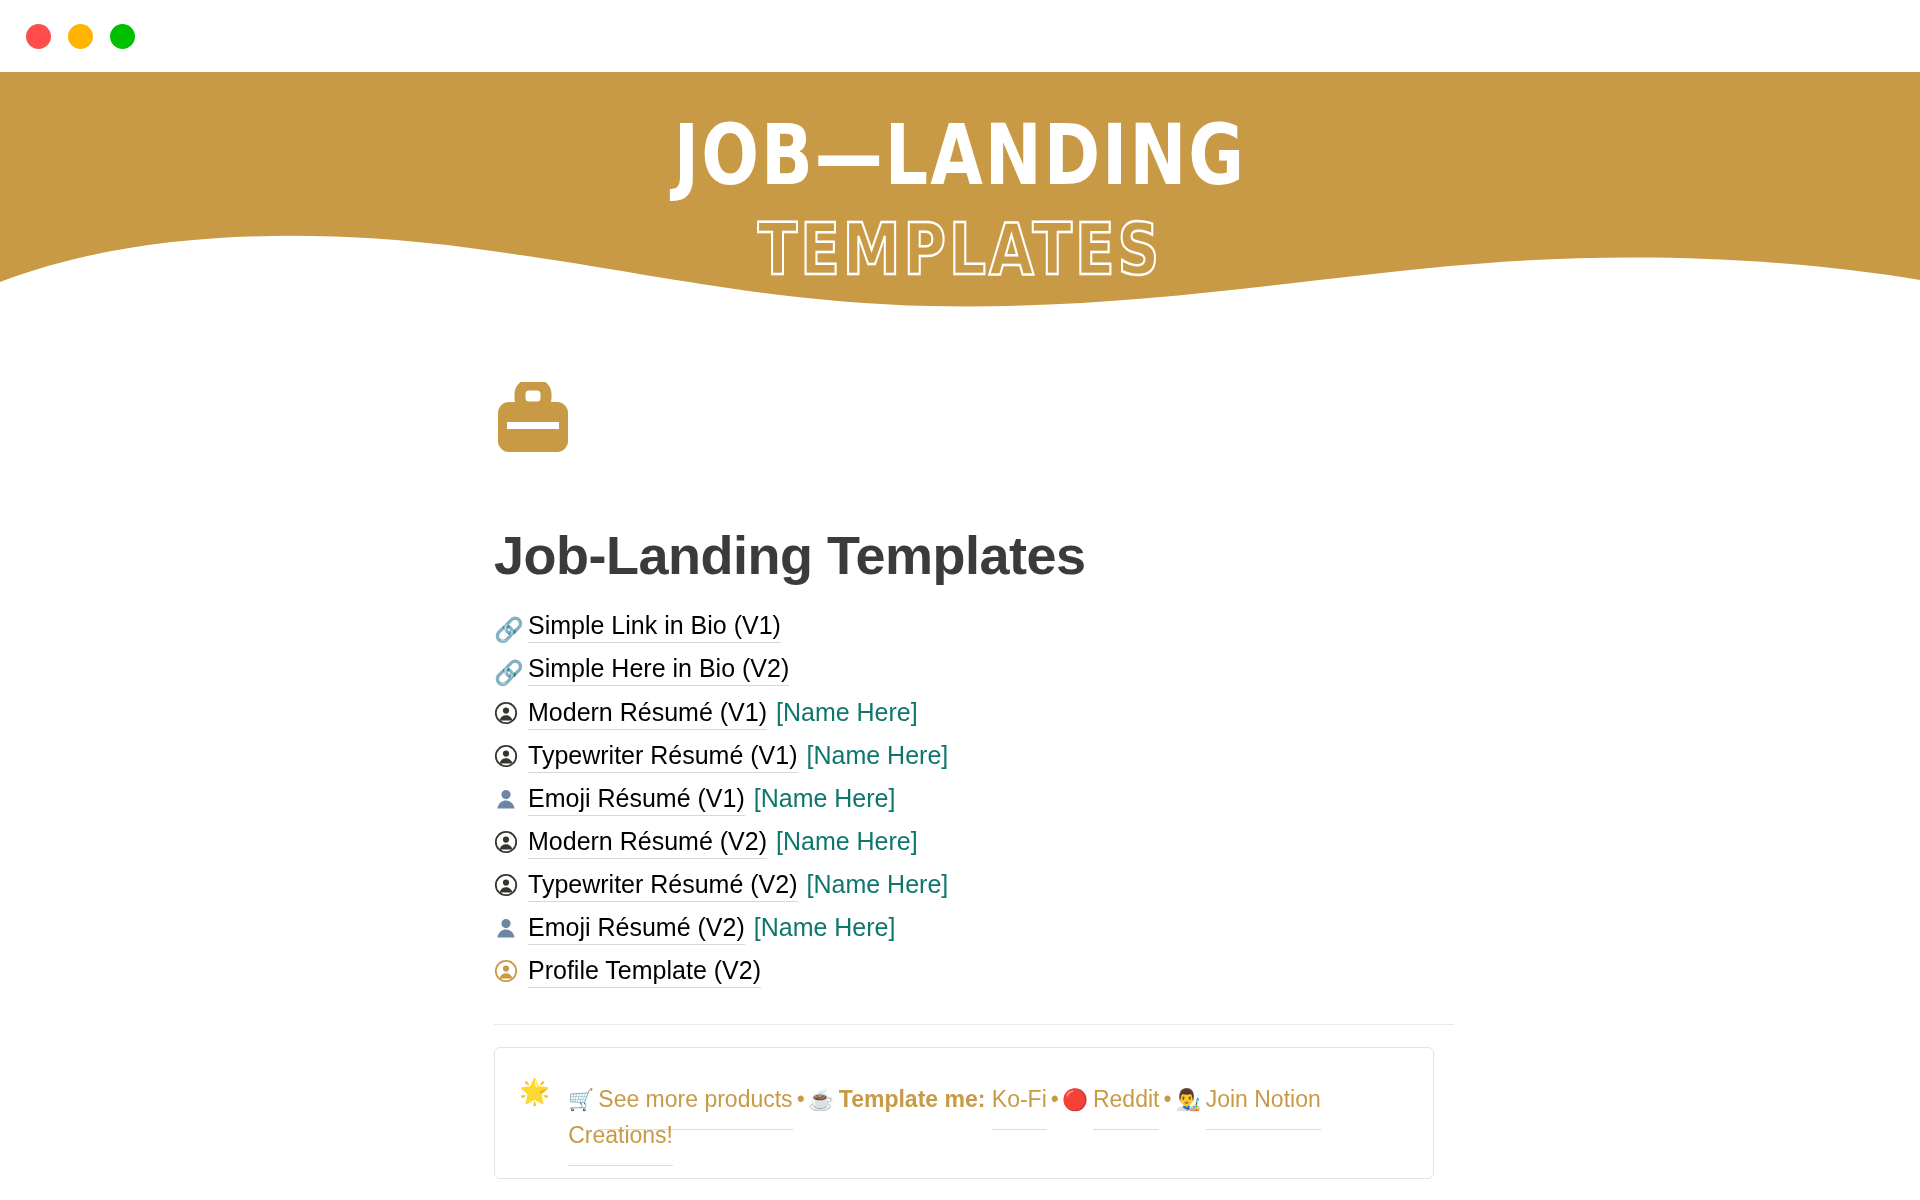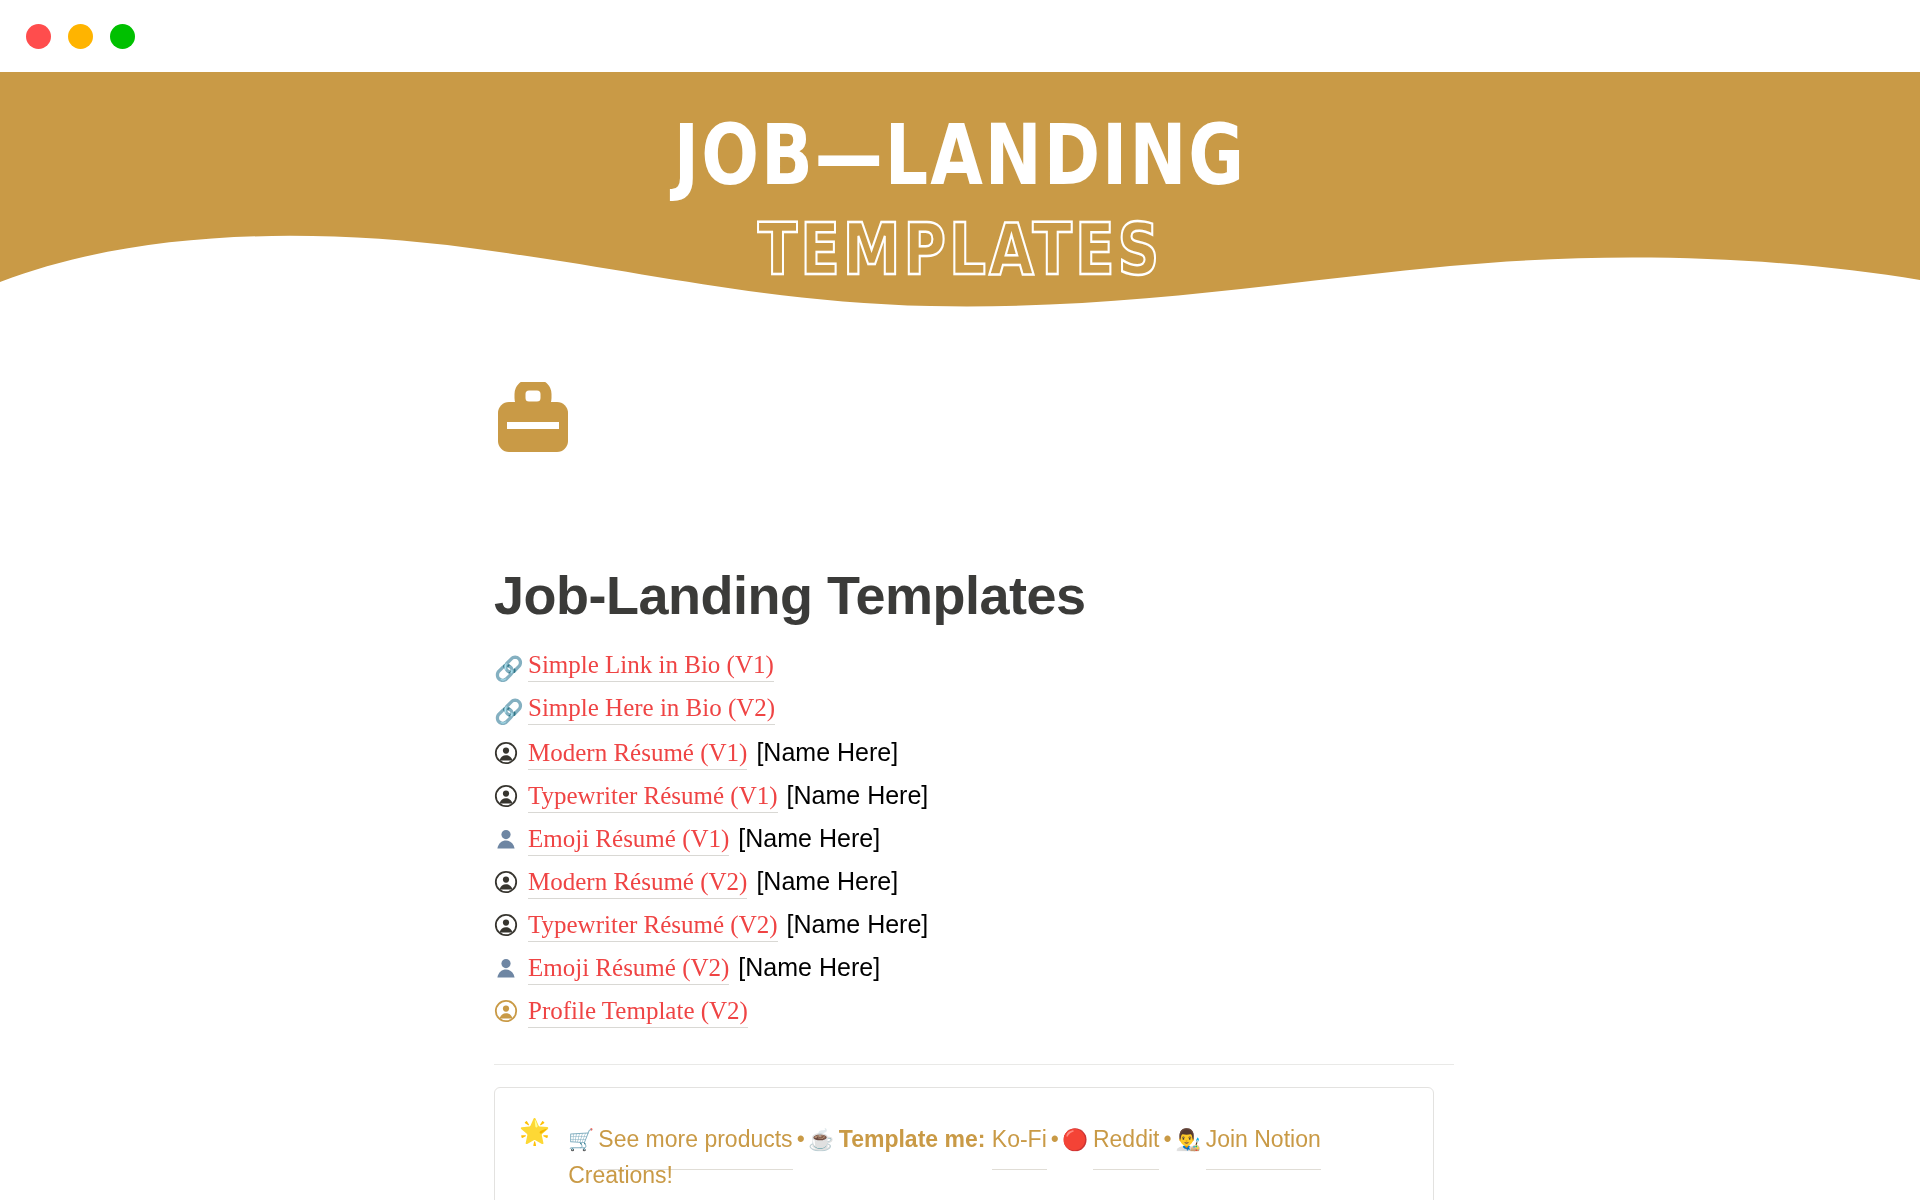--- a/index.html
+++ b/index.html
@@ -93,21 +93,21 @@
 
   .page-icon {
     margin-top: 40px;
     width: 78px;
     height: 72px;
     position: relative;
   }
   .page-icon svg { display: block; }
 
   .page-title {
-    margin-top: 112px;
+    margin-top: 72px;
     font-size: 54px;
     font-weight: 700;
     color: #3b3b39;
     letter-spacing: -0.5px;
     line-height: 1.1;
   }
 
   
   .link-list {
     margin-top: 26px;
@@ -128,27 +128,26 @@
     align-items: center;
     justify-content: flex-start;
     position: relative;
     top: 4px;
     font-size: 24px;
     line-height: 1;
   }
   .row-icon svg { display: block; }
   .row-link {
     text-decoration: none;
-    color: #ef4444;
+    color: #000000;
     border-bottom: 1px solid #d9d8d4;
     padding-bottom: 2px;
-    font-family: Liberation Serif, serif;
   }
   .row-suffix {
-    color: #000000;
+    color: #0f766e;
     margin-left: 9px;
   }
 
   
   .divider {
     margin-top: 26px;
     width: 960px;
     height: 1px;
     background: #e9e9e7;
   }

